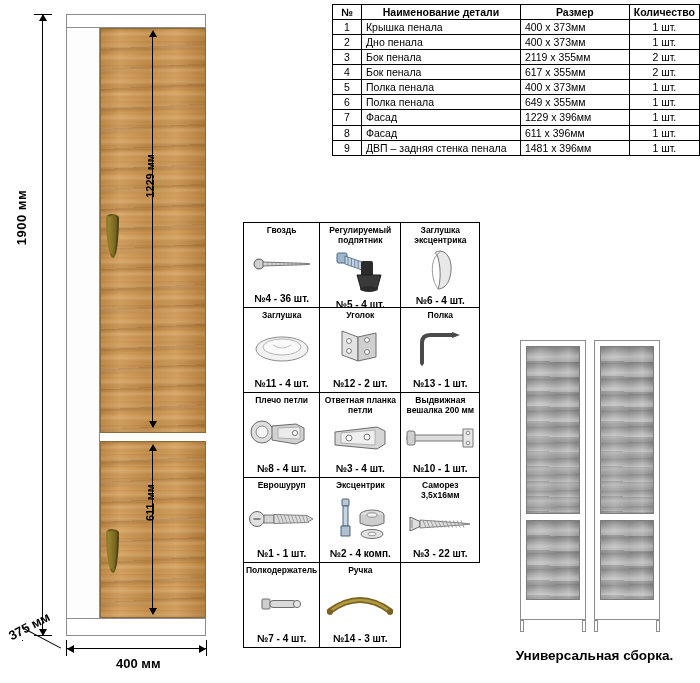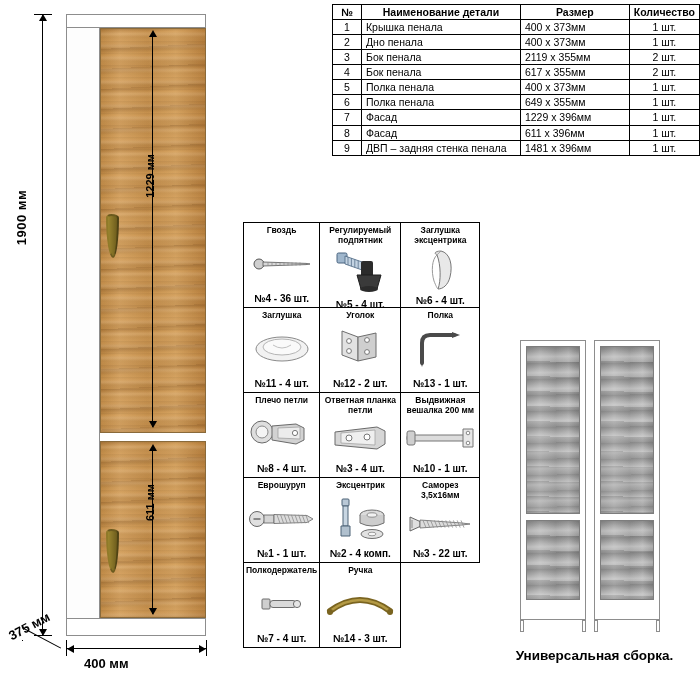--- a/index.html
+++ b/index.html
@@ -294,21 +294,21 @@
     <div class="dim-arrow arrow-up" style="left:82.5px; top:430px;"></div>
     <div class="dim-arrow arrow-down" style="left:82.5px; top:594px;"></div>
     <div class="door-dim-label" style="left:78px; top:470px;">611 мм</div>
   </div>
 
   <div class="tick" style="left:66px; top:640px; width:1px; height:16px;"></div>
   <div class="tick" style="left:206px; top:640px; width:1px; height:16px;"></div>
   <div class="tick" style="left:66px; top:648px; width:140px; height:1px;"></div>
   <div class="dim-arrow arrow-left" style="left:67px; top:644.5px;"></div>
   <div class="dim-arrow arrow-right" style="left:199px; top:644.5px;"></div>
-  <div class="dim-label-h" style="left:84px; top:656px;">400 мм</div>
+  <div class="dim-label-h" style="left:116px; top:656px;">400 мм</div>
 
   <div class="depth-line" style="left:22px; top:640px; width:1px; height:1px;"></div>
   <div class="depth-line" style="left:22px; top:627px; width:44px; height:1px; transform:rotate(28deg); transform-origin:left center;"></div>
   <div class="dim-label-h" style="left:6px; top:630px; transform:rotate(-28deg); transform-origin:left top;">375 мм</div>
 </div>
 
 <table class="abs" id="parts-table">
   <thead>
     <tr>
       <th class="ctr">№</th>

